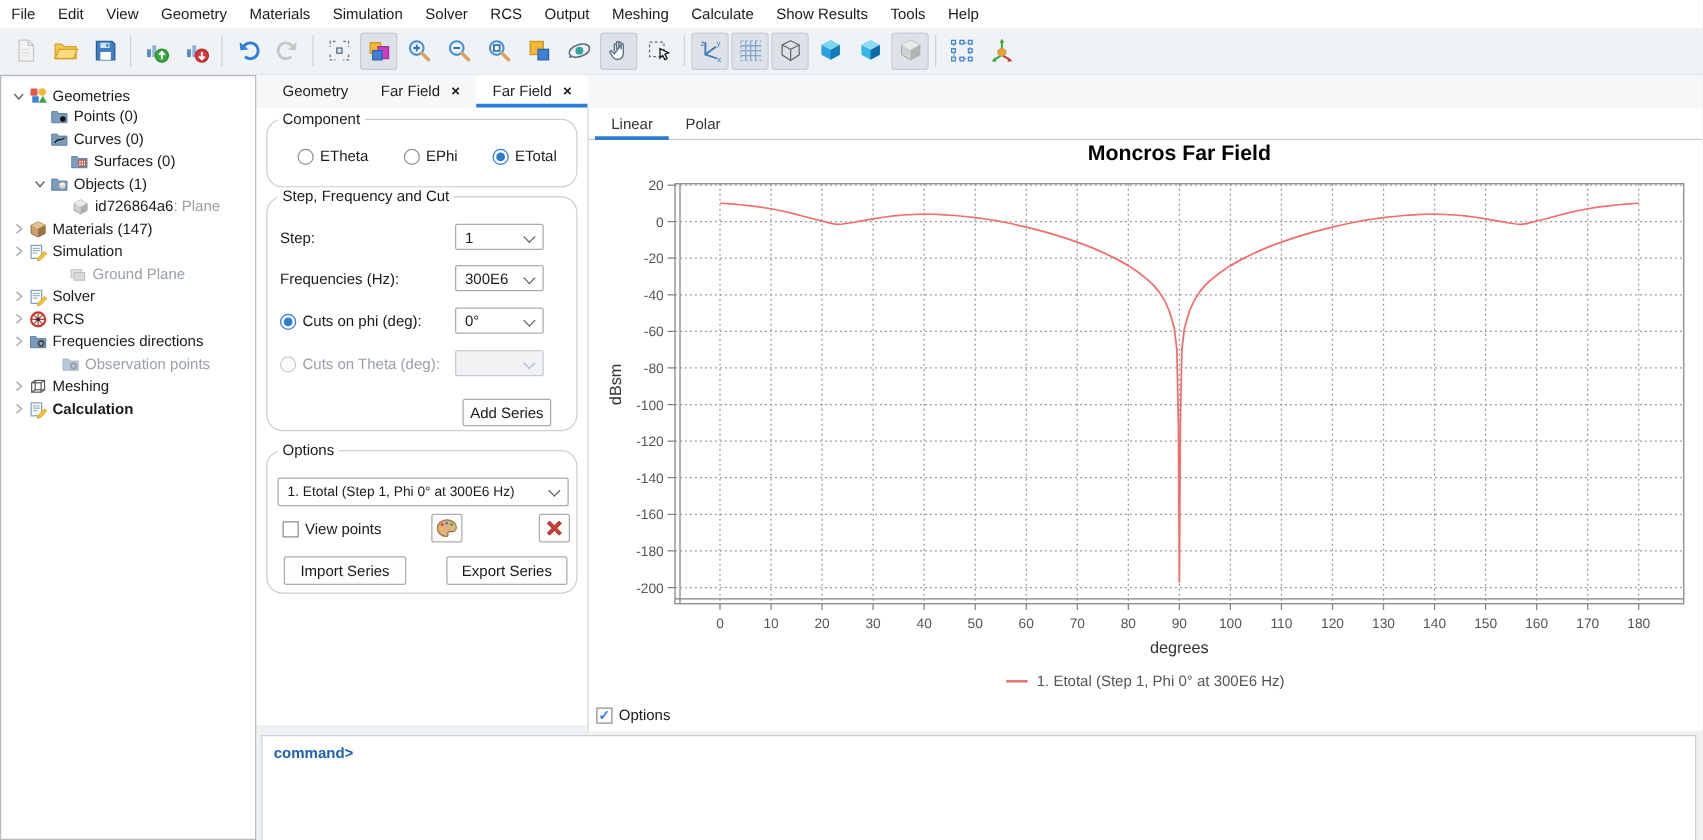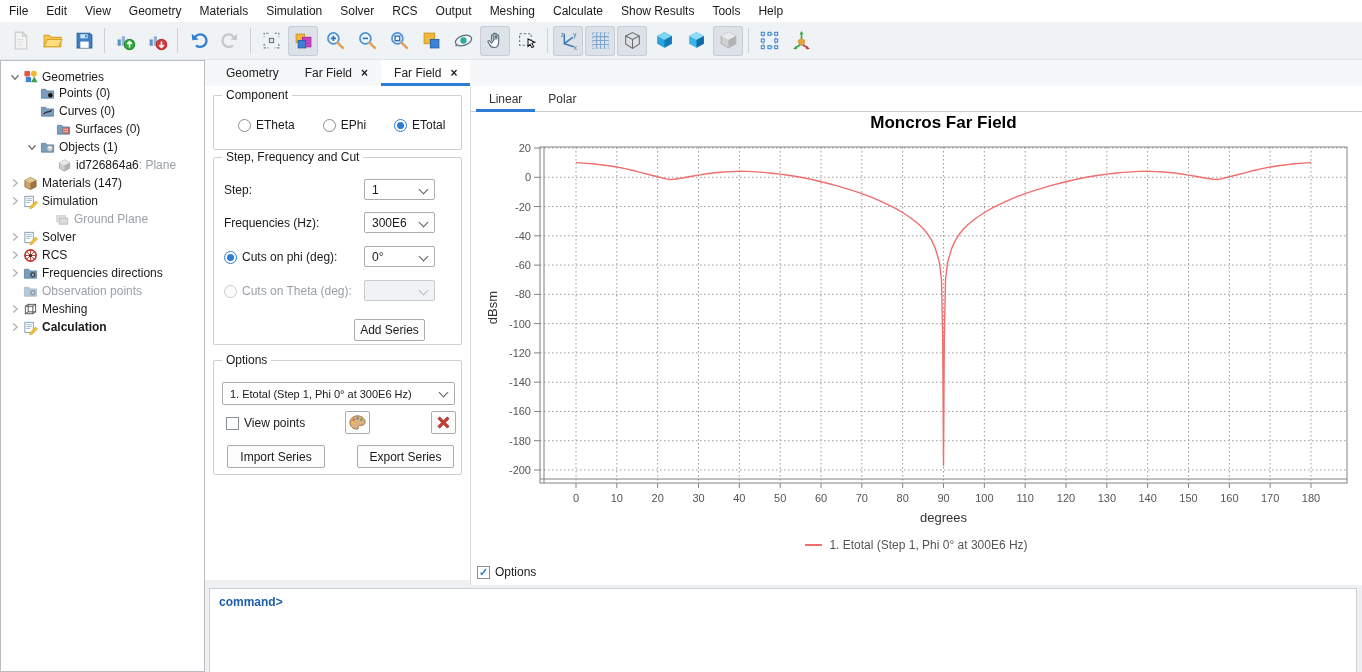--- a/index.html
+++ b/index.html
@@ -37,21 +37,21 @@
   .tab-bar{position:absolute;left:205px;top:60px;width:1157px;height:26px;background:#f6f7f8;
            display:flex;align-items:stretch;padding-left:8px;box-sizing:border-box;z-index:3}
   .tab{display:flex;align-items:center;padding:0 13px;gap:9px;position:relative;color:#222;cursor:default}
   .tab.active{background:#fff}
   .tab.active::after{content:'';position:absolute;left:0;right:0;bottom:0;height:3px;background:#2e7cd6}
   .tab-close{font-weight:700;font-size:12px;line-height:1;color:#222}
 
   
   .controls-panel{position:absolute;left:205px;top:86px;width:265px;height:494px;background:#fff;z-index:2}
   .divider-v{position:absolute;left:470px;top:86px;width:1px;height:499px;background:#d6d9dc;z-index:2}
-  .groupbox{position:absolute;left:8px;width:249px;border:1px solid #ccd0d4;border-radius:2px;box-sizing:border-box}
+  .groupbox{position:absolute;left:8px;width:249px;border:1px solid #ccd0d4;border-radius:13px;box-sizing:border-box}
   .gb-title{position:absolute;top:-8px;left:8px;background:#fff;padding:0 4px}
   .gb-component{top:9px;height:55px}
   .gb-stepfreq{top:71px;height:188px}
   .gb-options{top:274px;height:115px}
   .radio{width:13px;height:13px;border:1px solid #8a9097;border-radius:50%;background:#fff;
          display:inline-flex;align-items:center;justify-content:center;flex:0 0 13px;box-sizing:border-box}
   .radio.on{border-color:#2e7cd6}
   .radio.on::after{content:'';width:7px;height:7px;border-radius:50%;background:#2e7cd6}
   .radio.disabled{border-color:#c8ccd1;background:#fbfbfc}
   .checkbox{width:13px;height:13px;border:1px solid #8a9097;background:#fff;display:inline-flex;
@@ -493,21 +493,21 @@
       </span>
       <span class="tree-ic">
         <svg viewBox="0 0 16 16">
           <path d="M1.5 13V3.5h4.6l1.4 1.7h7V13z" fill="#7b9dbd" stroke="#5a7c9c" stroke-width=".8"></path>
           <circle cx="10.5" cy="9.3" r="2.9" fill="#4a4a4a"></circle>
           <circle cx="10.5" cy="9.3" r="1.3" fill="#8ab6e8"></circle>
         </svg>
       </span>
       <span class="tree-label">Frequencies directions</span>
     </div>
-    <div class="tree-row disabled" style="padding-left: 6px;">
+    <div class="tree-row disabled" style="padding-left: 6px; margin-left: 26px;">
       <span class="tree-exp"></span>
       <span class="tree-ic">
         <svg viewBox="0 0 16 16">
           <path d="M1.5 13V3.5h4.6l1.4 1.7h7V13z" fill="#7b9dbd" stroke="#5a7c9c" stroke-width=".8"></path>
           <circle cx="10.5" cy="9.3" r="2.9" fill="#4a4a4a"></circle>
           <circle cx="10.5" cy="9.3" r="1.3" fill="#8ab6e8"></circle>
         </svg>
       </span>
       <span class="tree-label">Observation points</span>
     </div>
@@ -597,21 +597,21 @@
       <span class="chev"></span>
     </div>
     <div class="hflex" style="left:10px;top:126px;color:#9aa0a6">
       <span class="radio disabled"></span>
       <span>Cuts on Theta (deg):</span>
     </div>
     <div class="select disabled" style="left:150px;top:122px;width:71px">
       <span></span>
       <span class="chev"></span>
     </div>
-    <button class="btn" style="left:140px;top:161px;width:71px;height:22px">
+    <button class="btn" style="left:156px;top:161px;width:71px;height:22px">
       <span>Add Series</span>
     </button>
   </div>
 
   <div class="groupbox gb-options">
     <span class="gb-title">Options</span>
     <div class="select" style="left:8px;top:21px;width:233px;height:23px;font-size:11px">
       <span>1. Etotal (Step 1, Phi 0° at 300E6 Hz)</span>
       <span class="chev"></span>
     </div>

